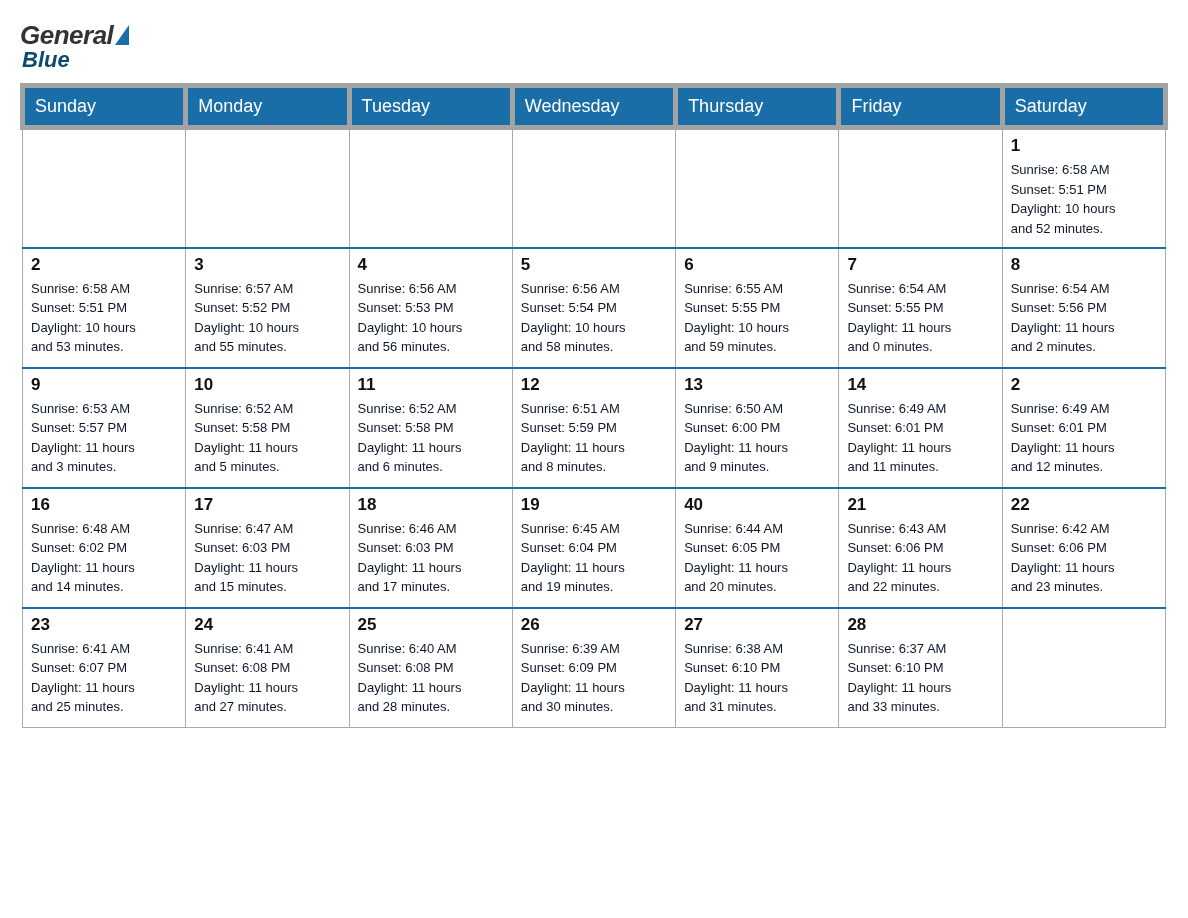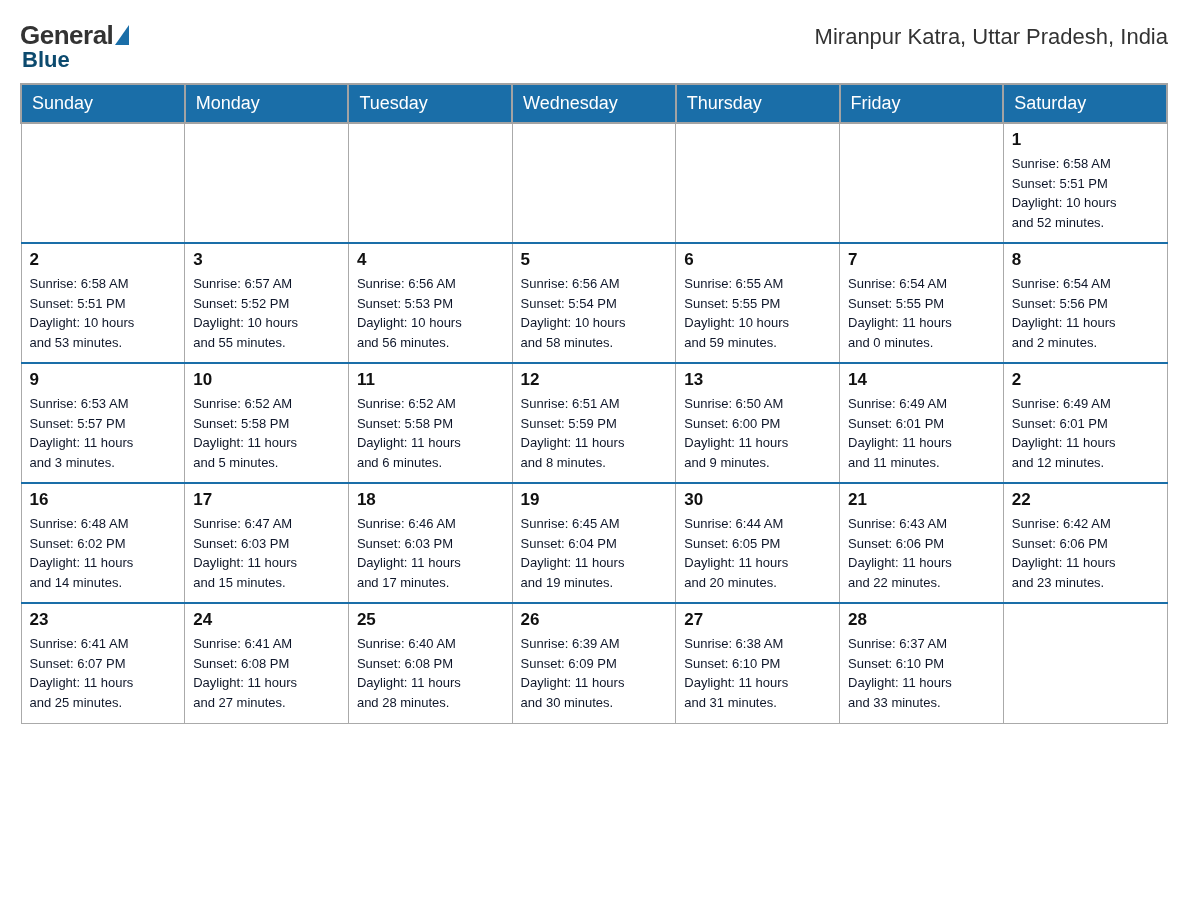--- a/index.html
+++ b/index.html
@@ -8,20 +8,21 @@
       background: #fff;
       padding: 20px;
       width: 1188px;
       min-height: 918px;
     }
     .header {
       display: flex;
       justify-content: space-between;
       align-items: flex-start;
       margin-bottom: 10px;
+      font-style: italic;
     }
     .logo {
       display: flex;
       flex-direction: column;
       align-items: flex-start;
     }
     .logo-top {
       display: flex;
       align-items: center;
     }
@@ -66,21 +67,21 @@
       border-collapse: collapse;
       margin-top: 10px;
     }
     .calendar th {
       background-color: #1a6ea8;
       color: #fff;
       font-size: 18px;
       font-weight: normal;
       padding: 8px 10px;
       text-align: left;
-      border: 2px solid #a3a3a3;
+      border: 5px solid #a3a3a3;
     }
     .calendar td {
       vertical-align: top;
       border: 1px solid #aaa;
       padding: 6px 8px;
       width: calc(100% / 7);
       height: 120px;
       background: #fff;
     }
     .day-number {
@@ -106,21 +107,20 @@
 
 <div class="header">
   <div class="logo">
     <div class="logo-top">
       <span class="logo-general">General</span>
       <div class="logo-triangle"></div>
     </div>
     <span class="logo-blue-line">Blue</span>
   </div>
   <div class="title-block">
-    <div class="location-title">Miranpur Katra, Uttar Pradesh, India</div>
   </div>
 </div>
 
 <table class="calendar">
   <thead>
     <tr>
       <th>Sunday</th>
       <th>Monday</th>
       <th>Tuesday</th>
       <th>Wednesday</th>
@@ -213,21 +213,21 @@
         </td>
         <td>
           <div class="day-number">18</div>
           <div class="day-info">Sunrise: 6:46 AM<br>Sunset: 6:03 PM<br>Daylight: 11 hours<br>and 17 minutes.</div>
         </td>
         <td>
           <div class="day-number">19</div>
           <div class="day-info">Sunrise: 6:45 AM<br>Sunset: 6:04 PM<br>Daylight: 11 hours<br>and 19 minutes.</div>
         </td>
         <td>
-          <div class="day-number">30</div>
+          <div class="day-number">40</div>
           <div class="day-info">Sunrise: 6:44 AM<br>Sunset: 6:05 PM<br>Daylight: 11 hours<br>and 20 minutes.</div>
         </td>
         <td>
           <div class="day-number">21</div>
           <div class="day-info">Sunrise: 6:43 AM<br>Sunset: 6:06 PM<br>Daylight: 11 hours<br>and 22 minutes.</div>
         </td>
         <td>
           <div class="day-number">22</div>
           <div class="day-info">Sunrise: 6:42 AM<br>Sunset: 6:06 PM<br>Daylight: 11 hours<br>and 23 minutes.</div>
         </td>

